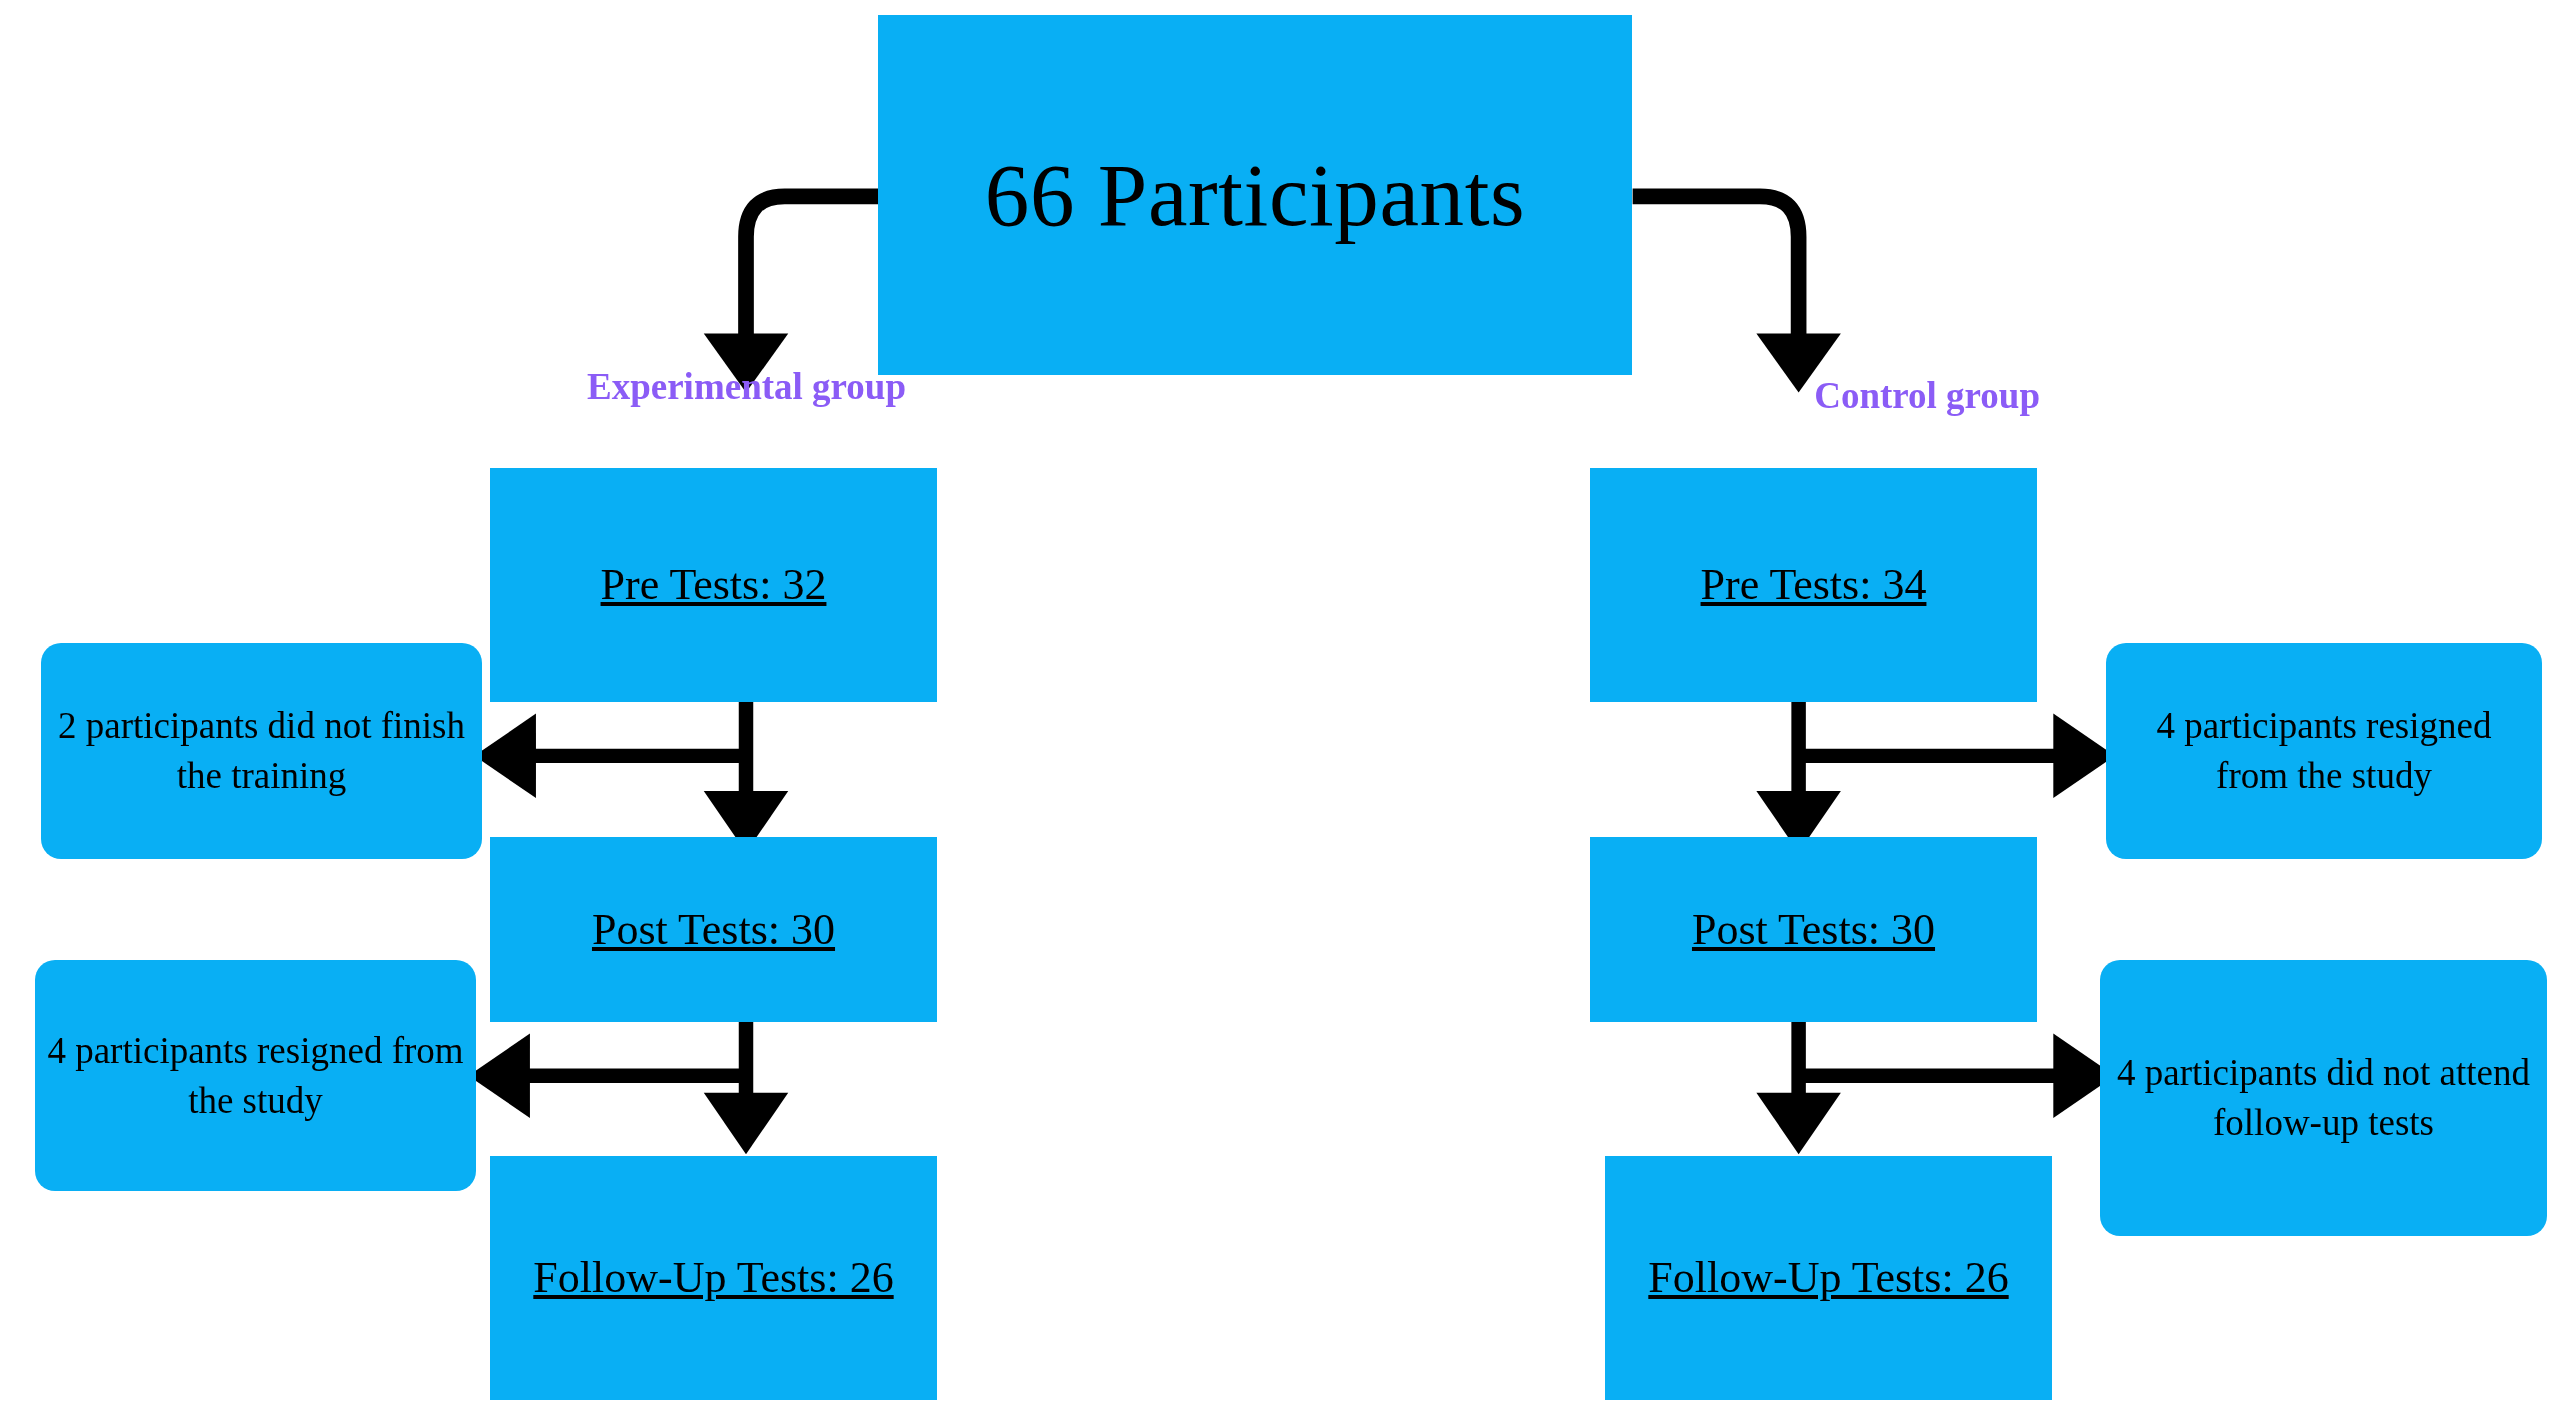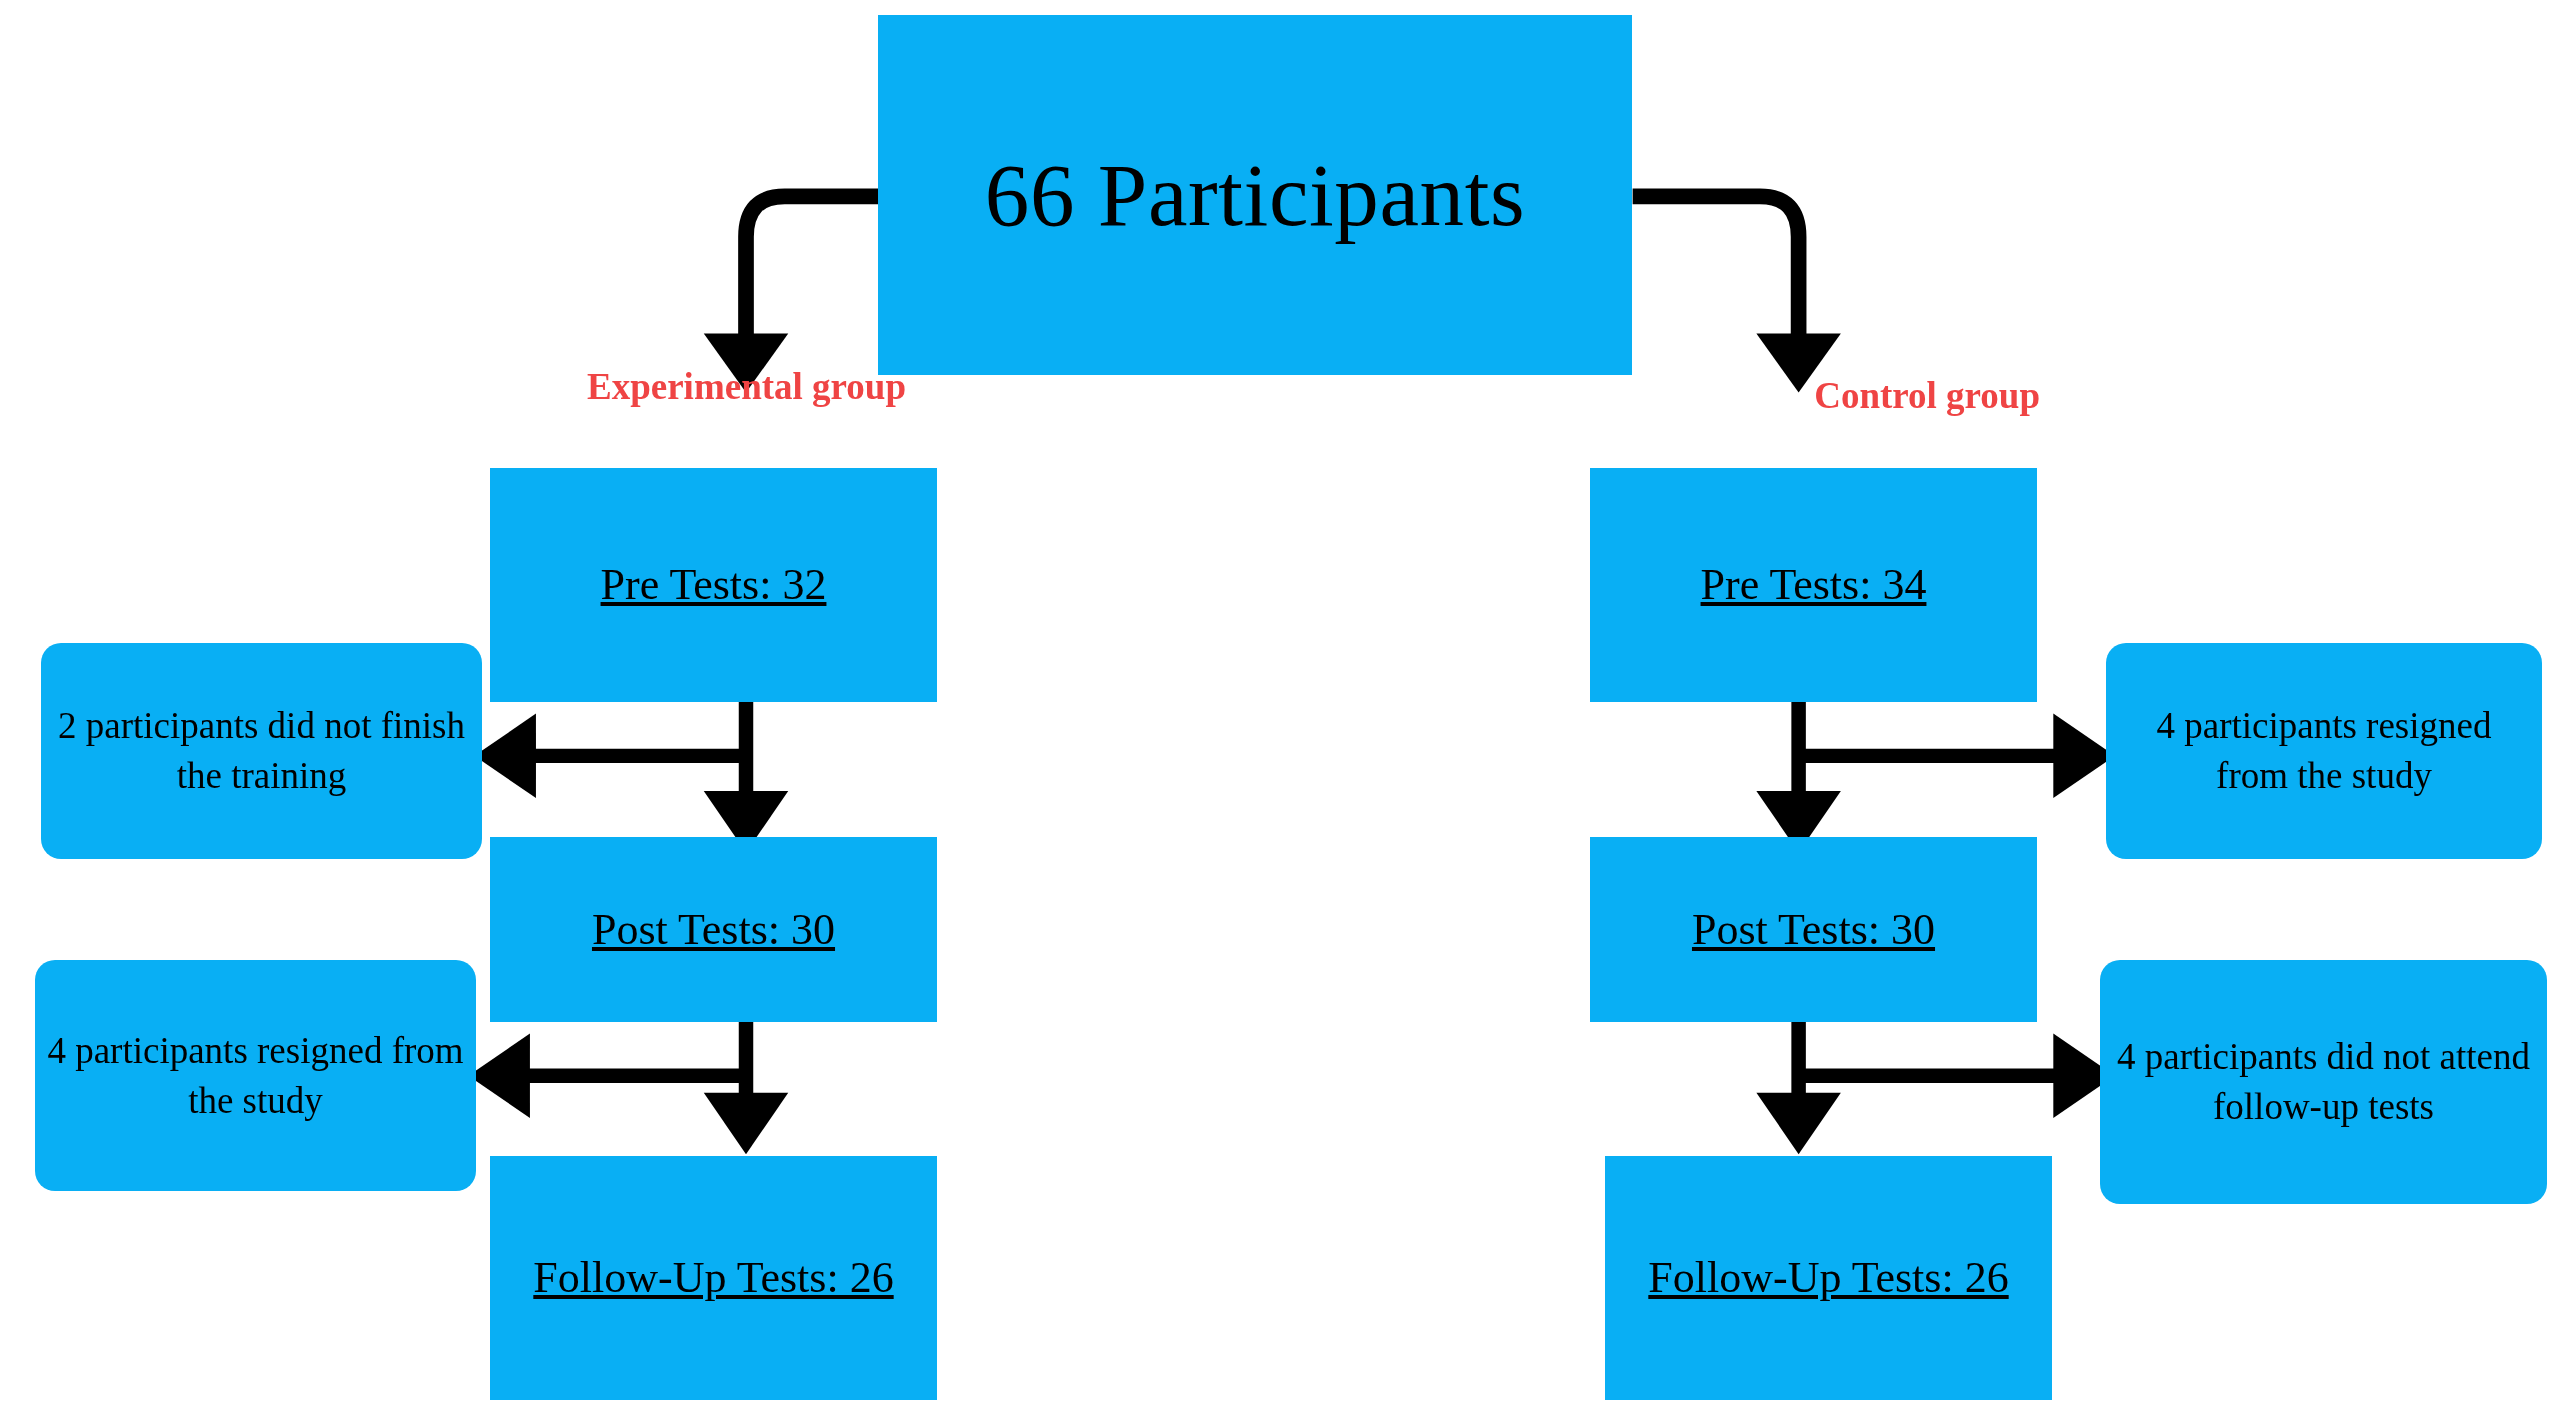--- a/index.html
+++ b/index.html
@@ -51,21 +51,21 @@
     font-size: 44px;
     text-decoration: underline;
   }
   .note-node {
     font-size: 37px;
   }
   .group-label {
     position: absolute;
     font-weight: bold;
     font-size: 37px;
-    color: #ef4444;
+    color: #8b5cf6;
     text-align: center;
     white-space: nowrap;
   }
 </style>
 </head>
 <body>
 
 <div id="flowchart-root">
 
   <svg id="flow-svg" viewBox="0 0 4268 2352" xmlns="http://www.w3.org/2000/svg">
@@ -147,18 +147,18 @@
   </div>
 
   <div class="node stage-node" style="left:1605px; top:1156px; width:447px; height:244px;">
     <span class="node-label">Follow-Up Tests: 26</span>
   </div>
 
   <div class="node rounded note-node" style="left:2106px; top:643px; width:436px; height:216px;">
     <span class="node-label">4 participants resigned from the study</span>
   </div>
 
-  <div class="node rounded note-node" style="left:2100px; top:960px; width:447px; height:244px;">
+  <div class="node rounded note-node" style="left:2100px; top:960px; width:447px; height:276px;">
     <span class="node-label">4 participants did not attend follow-up tests</span>
   </div>
 
 </div>
 
 
 </body></html>

